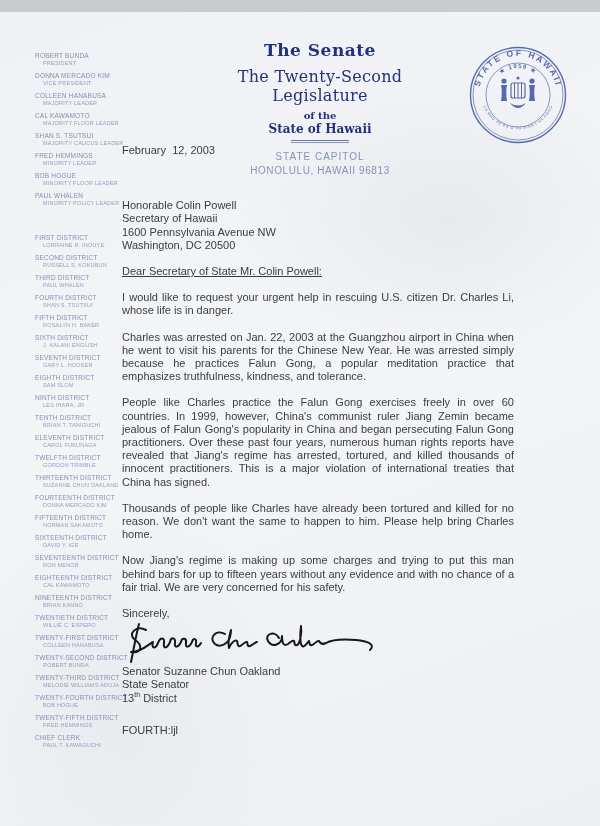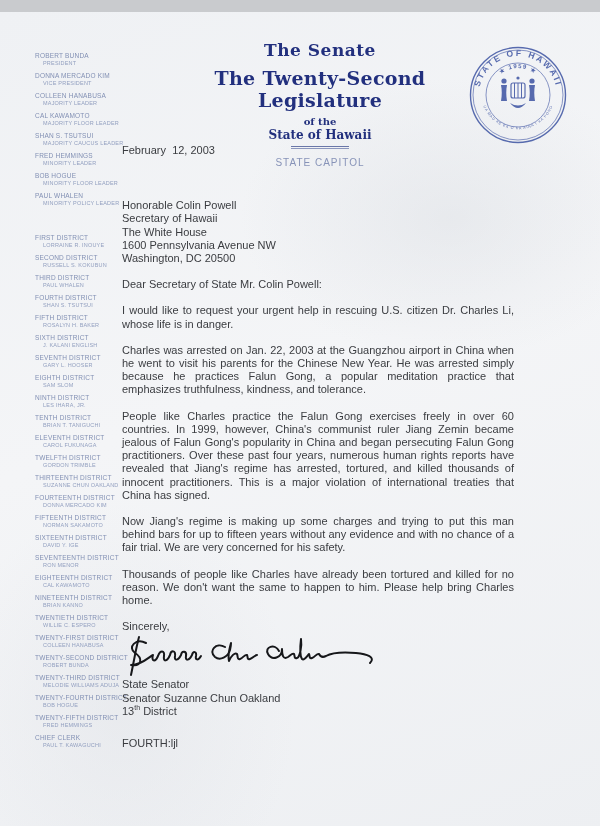--- a/index.html
+++ b/index.html
@@ -32,21 +32,21 @@
     color: #93a0c0; padding-left: 8px;
   }
 
   
   .letterhead {
     position: absolute; left: 188px; top: 28px; width: 264px;
     text-align: center; color: #22307e;
     font-family: "DejaVu Serif", serif;
   }
   .lh-senate   { font-size: 17px; font-weight: bold; letter-spacing: 0.5px; }
-  .lh-legis    { font-size: 19px; font-weight: bold; margin-top: 7px; letter-spacing: 0.3px; }
+  .lh-legis    { font-size: 16px; font-weight: normal; margin-top: 7px; letter-spacing: 0.3px; }
   .lh-ofthe    { font-size: 10px;  font-weight: bold; margin-top: 5px; }
   .lh-state    { font-size: 12px; font-weight: bold; margin-top: 1px; }
   .lh-rule {
     width: 58px; margin: 4px auto 0 auto;
     border-top: 1.5px solid #6a77a8; border-bottom: 1px solid #8b96bd;
     height: 3px;
   }
   .lh-capitol, .lh-city {
     font-family: "Liberation Sans", sans-serif;
     font-size: 10px; color: #8793b8; letter-spacing: 1px; font-weight: normal;
@@ -57,21 +57,21 @@
   
   .seal { position: absolute; left: 468px; top: 33px; width: 100px; height: 100px; opacity: 0.92; }
 
   
   .letter {
     position: absolute; left: 122px; top: 132px; width: 392px;
     font-size: 11px; line-height: 13.2px;
   }
   .date { white-space: pre-wrap; margin-bottom: 42px; }
   .recipient div { line-height: 13.2px; }
-  .salutation { margin-top: 13px; }
+  .salutation { margin-top: 13px; text-decoration: underline; }
   .para { margin-top: 13px; text-align: justify; }
   .closing { margin-top: 13px; }
   .signature-wrap { margin-top: 1px; height: 44px; }
   .signer-block div { line-height: 13.2px; }
   .signer-block sup { font-size: 7px; vertical-align: super; line-height: 0; }
   .reference { margin-top: 19px; }
 </style>
 </head>
 <body>
 
@@ -253,20 +253,21 @@
       </div>
     </div>
 
   <div class="letterhead">
     <div class="lh-senate">The Senate</div>
     <div class="lh-legis">The Twenty-Second Legislature</div>
     <div class="lh-ofthe">of the</div>
     <div class="lh-state">State of Hawaii</div>
     <div class="lh-rule"></div>
     <div class="lh-capitol">STATE CAPITOL</div>
+    <div class="lh-city">HONOLULU, HAWAII 96813</div>
   </div>
 
   <svg class="seal" viewBox="0 0 100 100">
     <g fill="none" stroke="#4a5fa8" stroke-width="1.4">
       <circle cx="50" cy="50" r="47.5"></circle>
       <circle cx="50" cy="50" r="45" stroke-width="0.7"></circle>
       <circle cx="50" cy="50" r="32" stroke-width="0.7"></circle>
     </g>
     <defs>
       <path id="sealTopArc" d="M 11,50 A 39,39 0 0 1 89,50"></path>
@@ -299,57 +300,56 @@
 
   <div class="letter">
     <div class="date">February  12, 2003</div>
 
     <div class="recipient">
 
         <div>Honorable Colin Powell</div>
 
         <div>Secretary of Hawaii</div>
 
-        <div>The White House</div>
 
         <div>1600 Pennsylvania Avenue NW</div>
 
         <div>Washington, DC 20500</div>
       </div>
 
     <div class="salutation">Dear Secretary of State Mr. Colin Powell:</div>
 
     <div>
 
         <p class="para">I would like to request your urgent help in rescuing U.S. citizen Dr. Charles Li, whose life is in danger.</p>
 
         <p class="para">Charles was arrested on Jan. 22, 2003 at the Guangzhou airport in China when he went to visit his parents for the Chinese New Year. He was arrested simply because he practices Falun Gong, a popular meditation practice that emphasizes truthfulness, kindness, and tolerance.</p>
 
         <p class="para">People like Charles practice the Falun Gong exercises freely in over 60 countries. In 1999, however, China's communist ruler Jiang Zemin became jealous of Falun Gong's popularity in China and began persecuting Falun Gong practitioners. Over these past four years, numerous human rights reports have revealed that Jiang's regime has arrested, tortured, and killed thousands of innocent practitioners. This is a major violation of international treaties that China has signed.</p>
 
+        <p class="para">Thousands of people like Charles have already been tortured and killed for no reason. We don't want the same to happen to him. Please help bring Charles home.</p>
+
         <p class="para">Now Jiang's regime is making up some charges and trying to put this man behind bars for up to fifteen years without any evidence and with no chance of a fair trial. We are very concerned for his safety.</p>
-
-        <p class="para">Thousands of people like Charles have already been tortured and killed for no reason. We don't want the same to happen to him. Please help bring Charles home.</p>
       </div>
 
     <div class="closing">Sincerely,</div>
 
     <div class="signature-wrap">
       <svg width="262" height="44" viewBox="0 0 262 44">
         <g fill="none" stroke="#16171a" stroke-width="2" stroke-linecap="round" stroke-linejoin="round">
           <path d="M17,3 C14,14 12,27 9,41"></path>
           <path d="M24,9 C14,4 5,13 13,19 C21,24 20,33 9,31 C20,31 28,22 31,21 C29,27 33,29 36,22 C38,16 43,16 42,22 C41,28 45,28 48,21 C49,16 54,16 53,22 C52,27 56,27 59,21 C60,16 65,17 64,22 C63,27 67,27 70,21 C71,17 75,17 74,22 C73,26 76,27 79,22"></path>
           <path d="M103,13 C94,8 86,17 93,23 C98,27 106,23 108,16 C109,12 109,11 109,9 C107,16 106,23 107,27 C109,22 113,18 115,20 C116,22 115,26 118,25 C121,24 123,20 125,21 C126,23 125,26 128,25 C131,24 133,21 135,21"></path>
           <path d="M157,17 C153,9 142,13 146,20 C150,27 160,24 160,15 C160,21 161,26 166,23 C169,21 170,19 172,20 C173,22 172,25 175,24 C178,23 180,12 179,5 C178,13 178,22 180,25 C182,27 185,22 187,20 C188,22 187,25 190,24 C193,23 195,19 197,20 C198,22 200,24 204,22 C211,18 222,18 234,19 C245,20 254,23 248,29"></path>
         </g>
       </svg>
     </div>
 
     <div class="signer-block">
+      <div>Senator Suzanne Chun Oakland</div>
       <div>State Senator</div>
-      <div>Senator Suzanne Chun Oakland</div>
       <div><span>13</span><sup>th</sup><span> District</span></div>
     </div>
 
     <div class="reference">FOURTH:ljl</div>
   </div>
 
 </div>
 
 </body></html>

